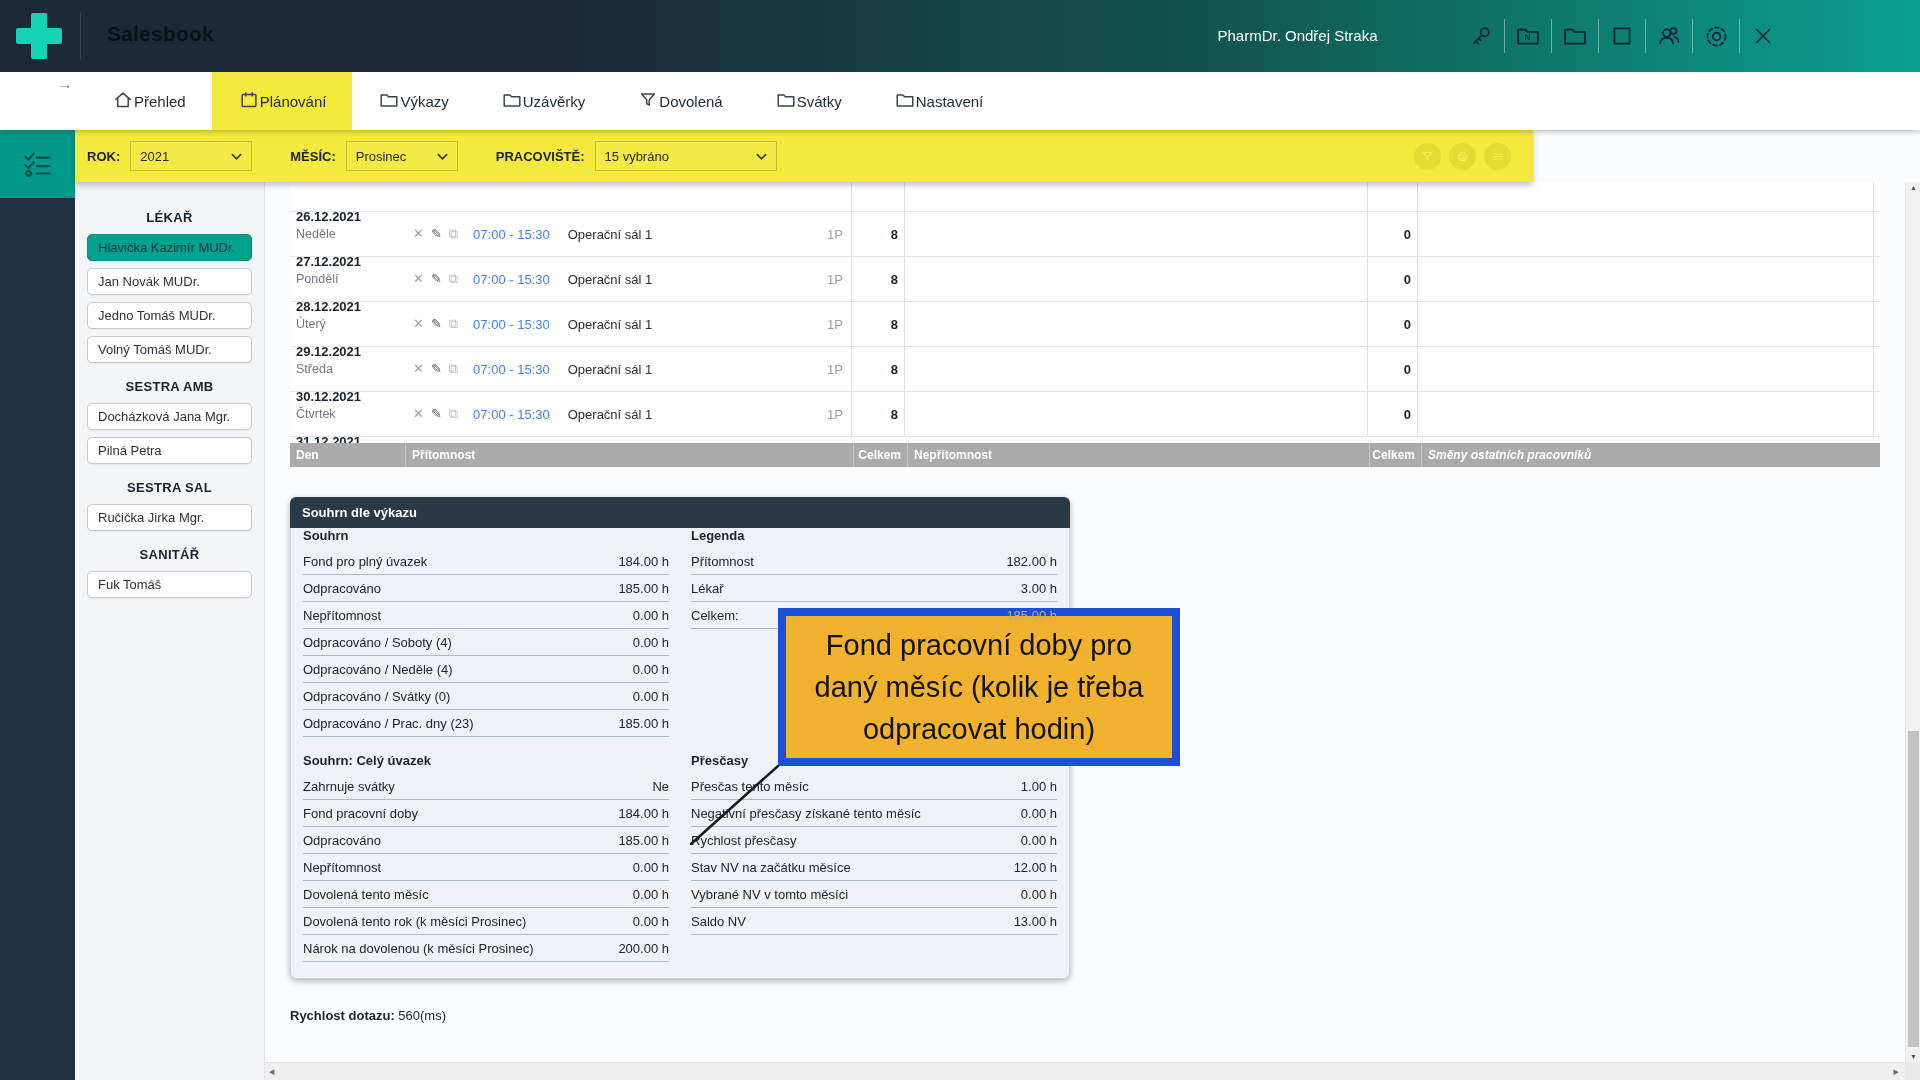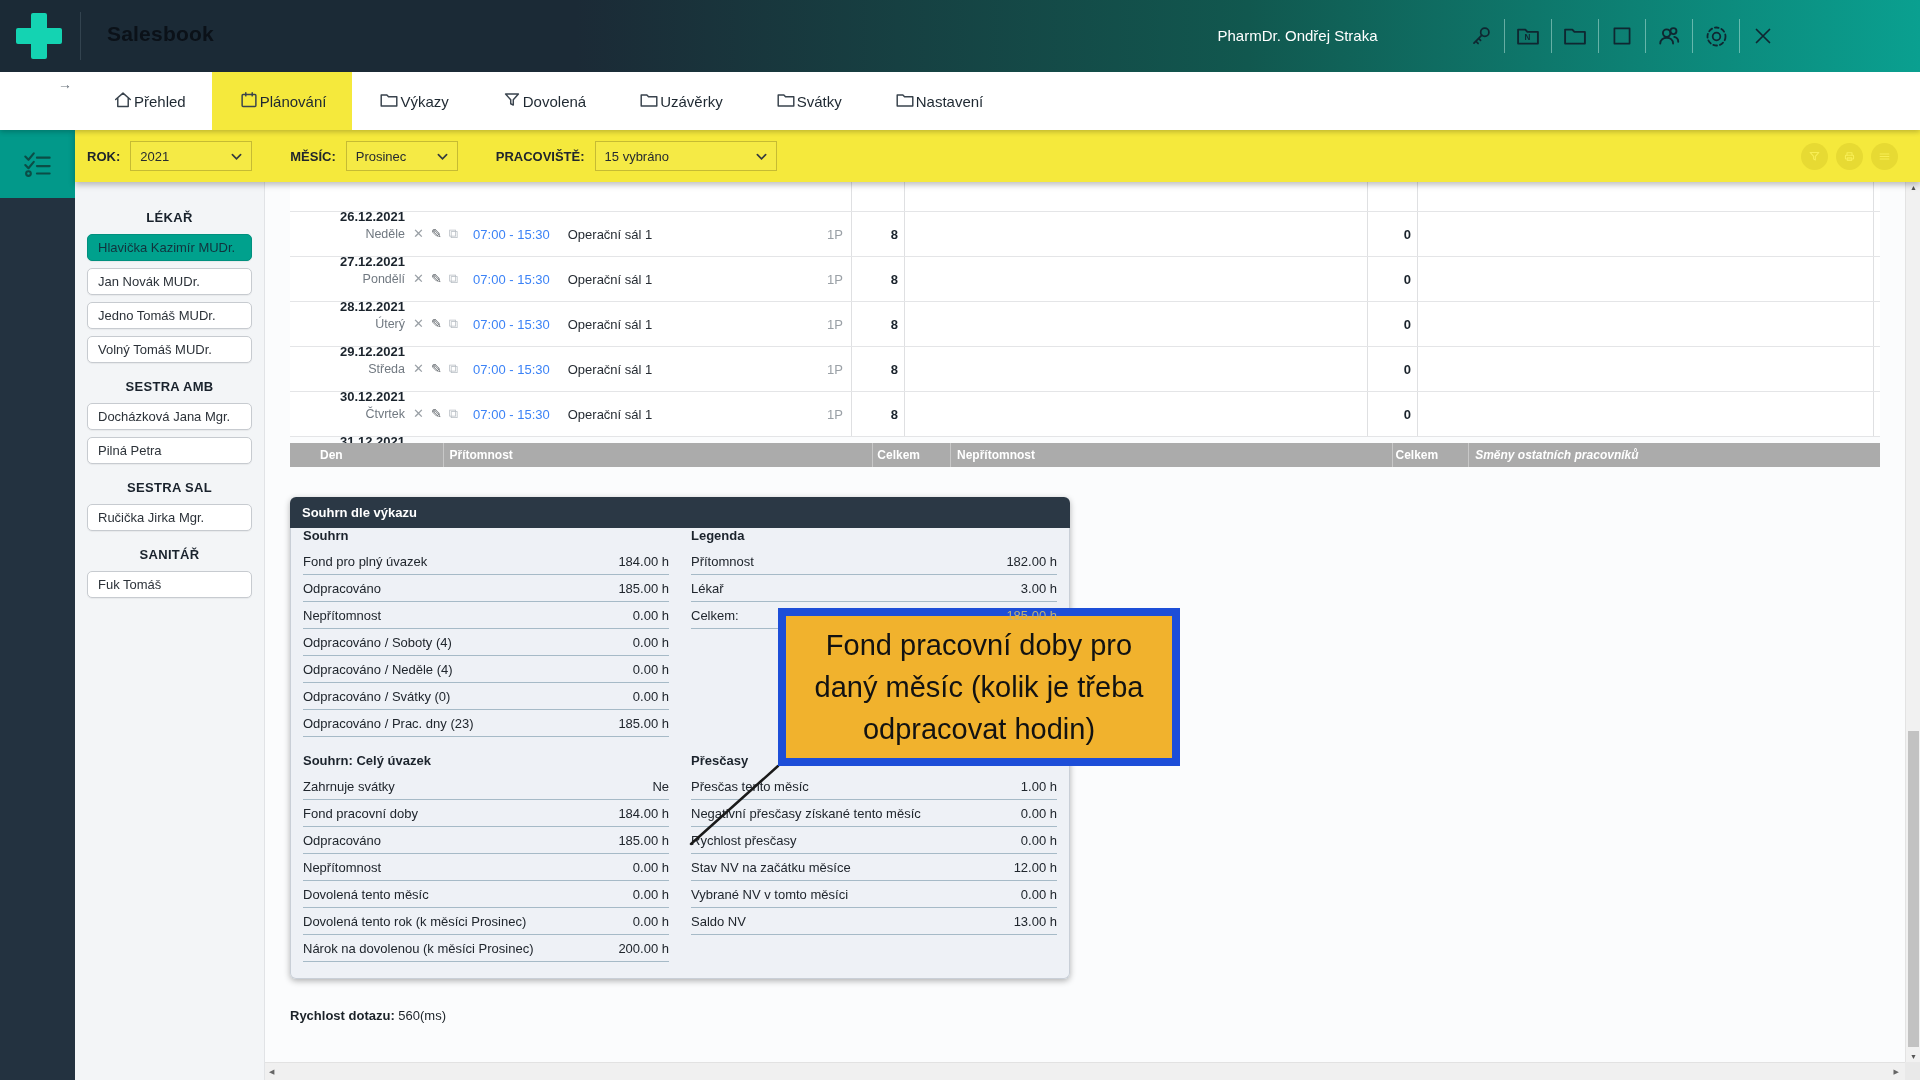--- a/index.html
+++ b/index.html
@@ -23,21 +23,21 @@
   
   .nav { position:absolute; left:0; top:72px; width:1920px; height:58px; background:#fff; z-index:40;
     box-shadow:0 2px 5px rgba(0,0,0,.22); }
   .nav-arrow { position:absolute; left:58px; top:4px; font-size:14px; color:#6a737c; }
   .tabs { display:flex; height:100%; margin-left:86px; }
   .tab { display:flex; align-items:center; padding:0 26px; font-size:15px; color:#1e2831; cursor:pointer; }
   .tab.active { background:#f5e93c; }
   .tab svg { stroke:#39434d; fill:none; stroke-width:1.6; stroke-linecap:round; stroke-linejoin:round; }
 
   
-  .filterbar { position:absolute; left:75px; top:130px; width:1845px; height:52px; background:#f5e93c; z-index:30;
+  .filterbar { position:absolute; left:75px; top:130px; width:1458px; height:52px; background:#f5e93c; z-index:30;
     box-shadow:0 3px 6px rgba(0,0,0,.25); display:flex; align-items:center; padding-left:12px; }
   .flabel { font-size:13px; font-weight:bold; color:#20262c; margin-right:10px; }
   .flabel.m { margin-left:38px; }
   .fselect { display:flex; justify-content:space-between; align-items:center; border:1px solid #c6bb33; height:30px;
     padding:0 9px; font-size:13px; color:#262b30; cursor:pointer; background:rgba(255,255,255,.05); }
   .fselect svg { stroke:#33393f; fill:none; stroke-width:1.8; stroke-linecap:round; }
   .w-rok { width:122px; } .w-mesic { width:112px; } .w-prac { width:182px; }
   .filter-actions { margin-left:auto; margin-right:22px; display:flex; gap:8px; }
   .fcircle { width:27px; height:27px; border-radius:50%; background:#e7da33; display:flex; align-items:center; justify-content:center; cursor:pointer; }
   .fcircle svg { stroke:#f8ee55; fill:none; stroke-width:1.7; stroke-linecap:round; stroke-linejoin:round; }
@@ -50,40 +50,40 @@
   .group-title { text-align:center; font-size:13px; font-weight:bold; color:#19222c; margin:16px 0 9px; letter-spacing:.3px; }
   .pill { margin:7px 12px; height:27px; line-height:25px; background:#fff; border:1px solid #c7cbd0; border-radius:5px;
     padding-left:10px; font-size:13px; color:#2c3239; cursor:pointer; box-shadow:0 1px 1px rgba(0,0,0,.05); white-space:nowrap; overflow:hidden; }
   .pill.selected { background:#00a18d; border-color:#00907e; color:#11333d; }
 
   
   .content { position:absolute; left:265px; top:182px; width:1640px; height:880px; background:#fbfcfd; overflow:hidden; z-index:5; }
 
   .table { position:absolute; left:25px; top:-15px; width:1590px; }
   .trow { display:flex; height:45px; border-bottom:1px solid #e4e5e7; background:#fff; }
-  .c-den { width:115px; padding:5px 0 0 6px;text-align:right; }
+  .c-den { width:115px; padding:5px 0 0 6px; }
   .d-date { font-size:13px; font-weight:bold; color:#1a232c;margin-top:37px; }
   .d-week { font-size:12.5px; color:#707880; margin-top:3px; }
   .c-prit { width:447px; display:flex; align-items:center; border-right:1px solid #dfe0e2; }
   .row-icons { display:flex; gap:7px; margin-left:8px; font-size:13px; }
   .ric { cursor:pointer; }
   .ric.x { color:#9aa0a6; } .ric.e { color:#555b61; } .ric.c { color:#b9bfc5; }
   .rtime { margin-left:15px; font-size:13px; color:#3b82f6; }
   .rloc { margin-left:18px; font-size:13px; color:#262c33; }
   .rtag { margin-left:auto; margin-right:8px; font-size:13px; color:#9aa0a6; }
   .c-cel { width:53px; border-right:1px solid #dfe0e2; display:flex; align-items:center; justify-content:flex-end;
     padding-right:6px; font-size:13px; font-weight:bold; color:#1a232c; }
   .c-neprit { width:462px; }
   .c-cel2 { width:51px; border-left:1px solid #dfe0e2; border-right:1px solid #dfe0e2; display:flex; align-items:center;
     justify-content:flex-end; padding-right:6px; font-size:13px; font-weight:bold; color:#1a232c; }
   .c-smeny { width:456px; border-right:1px solid #dfe0e2; }
 
   .tfooter { position:absolute; left:25px; top:261px; width:1590px; height:24px; display:flex; background:#ababab;
     color:#fff; font-size:12px; font-weight:bold; align-items:center; }
-  .tfooter > div { height:100%; display:flex; align-items:center; padding-left:6px; border-left:1px solid rgba(255,255,255,.35);margin-left:24px; }
+  .tfooter > div { height:100%; display:flex; align-items:center; padding-left:6px; border-left:1px solid rgba(255,255,255,.35); }
   .tfooter > div:first-child { border-left:none; }
   .tf-den { width:115px; } .tf-prit { width:448px; }
   .tf-cel { width:54px; justify-content:flex-end; padding-right:6px !important; }
   .tf-neprit { width:462px; } .tf-cel2 { width:52px; justify-content:flex-end; padding-right:6px !important; }
   .tf-smeny { width:455px;font-style:italic; }
 
   
   .summary { position:absolute; left:25px; top:315px; width:780px; border-radius:6px; box-shadow:0 2px 6px rgba(0,0,0,.3); }
   .sum-header { height:31px; background:#2b3845; color:#fff; font-size:13px; font-weight:bold; display:flex;
     align-items:center; padding-left:12px; border-radius:6px 6px 0 0; }
@@ -195,29 +195,29 @@
         <span>Plánování</span>
       </div>
       <div class="tab">
         <span><svg width="22" height="22" viewBox="0 0 24 24">
               <path d="M3.5 18.5 v-12 h6.2 l1.8 2 h9 v10 z"></path>
             </svg></span>
         <span>Výkazy</span>
       </div>
       <div class="tab">
         <span><svg width="22" height="22" viewBox="0 0 24 24">
+              <path d="M3.5 18.5 v-12 h6.2 l1.8 2 h9 v10 z"></path>
+            </svg></span>
+        <span>Uzávěrky</span>
+      </div>
+      <div class="tab">
+        <span><svg width="22" height="22" viewBox="0 0 24 24">
               <path d="M5 5.5 h14 l-5.6 6.3 v5.7 l-2.8 -1.4 v-4.3 z"></path>
             </svg></span>
         <span>Dovolená</span>
-      </div>
-      <div class="tab">
-        <span><svg width="22" height="22" viewBox="0 0 24 24">
-              <path d="M3.5 18.5 v-12 h6.2 l1.8 2 h9 v10 z"></path>
-            </svg></span>
-        <span>Uzávěrky</span>
       </div>
       <div class="tab">
         <span><svg width="22" height="22" viewBox="0 0 24 24">
               <path d="M3.5 18.5 v-12 h6.2 l1.8 2 h9 v10 z"></path>
             </svg></span>
         <span>Svátky</span>
       </div>
       <div class="tab">
         <span><svg width="22" height="22" viewBox="0 0 24 24">
               <path d="M3.5 18.5 v-12 h6.2 l1.8 2 h9 v10 z"></path>

